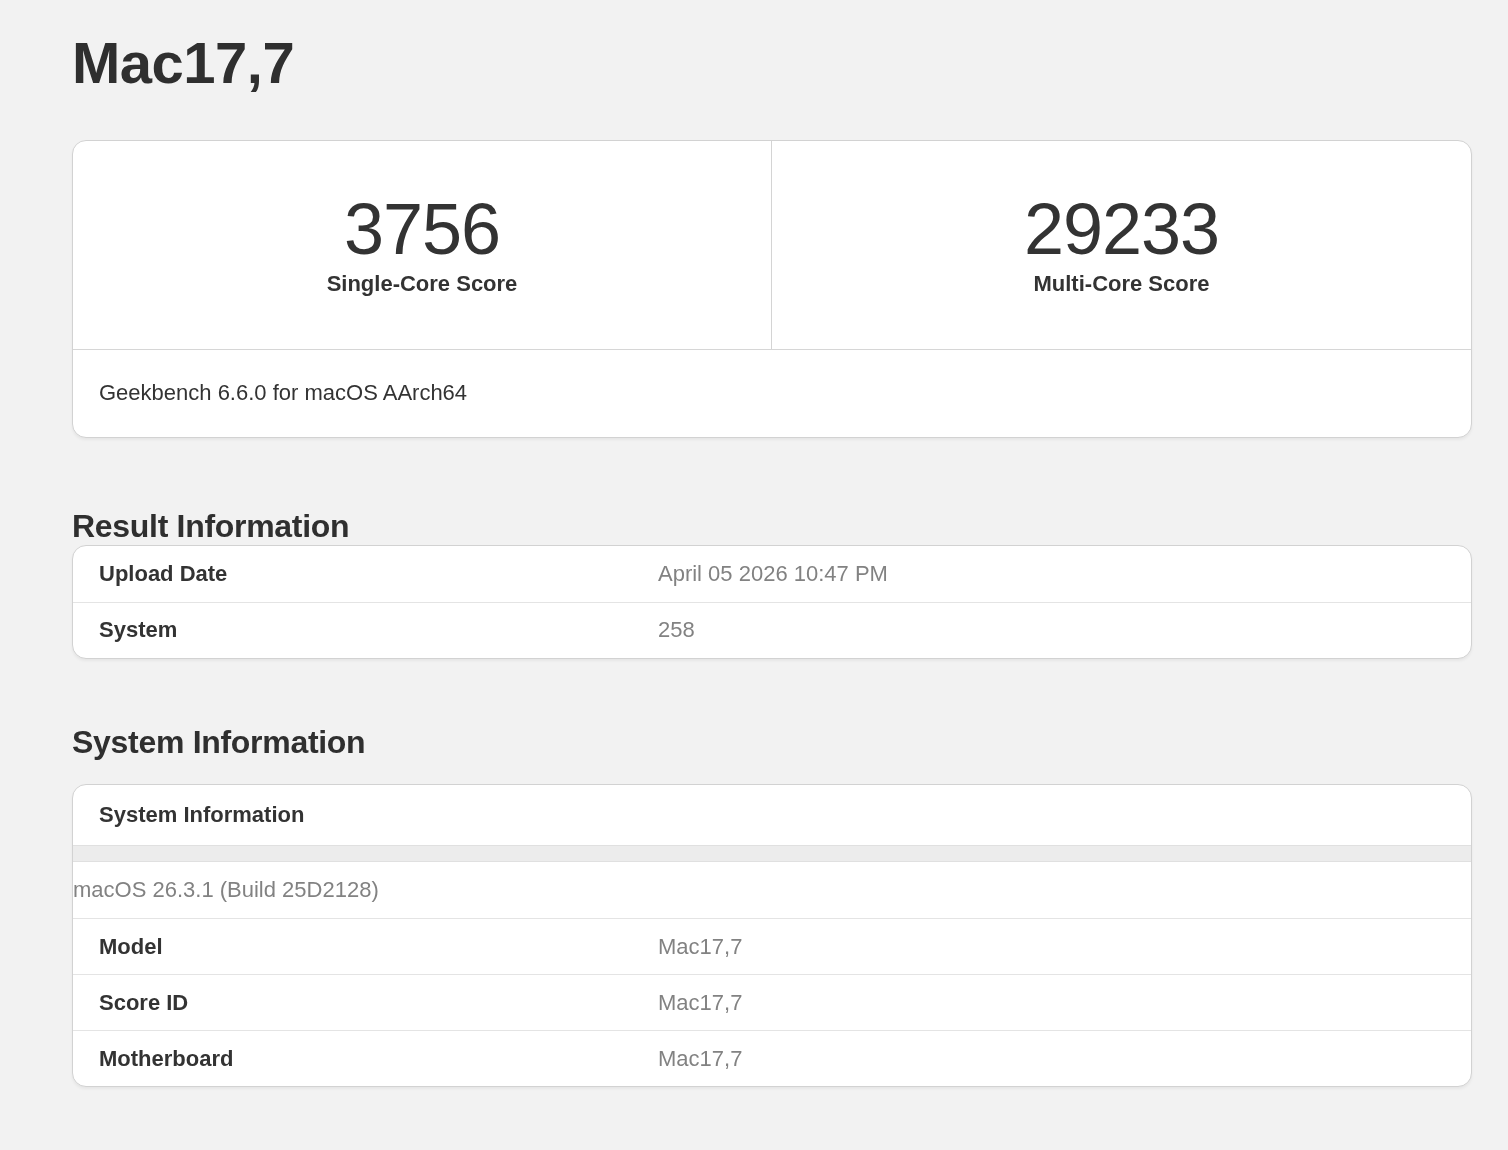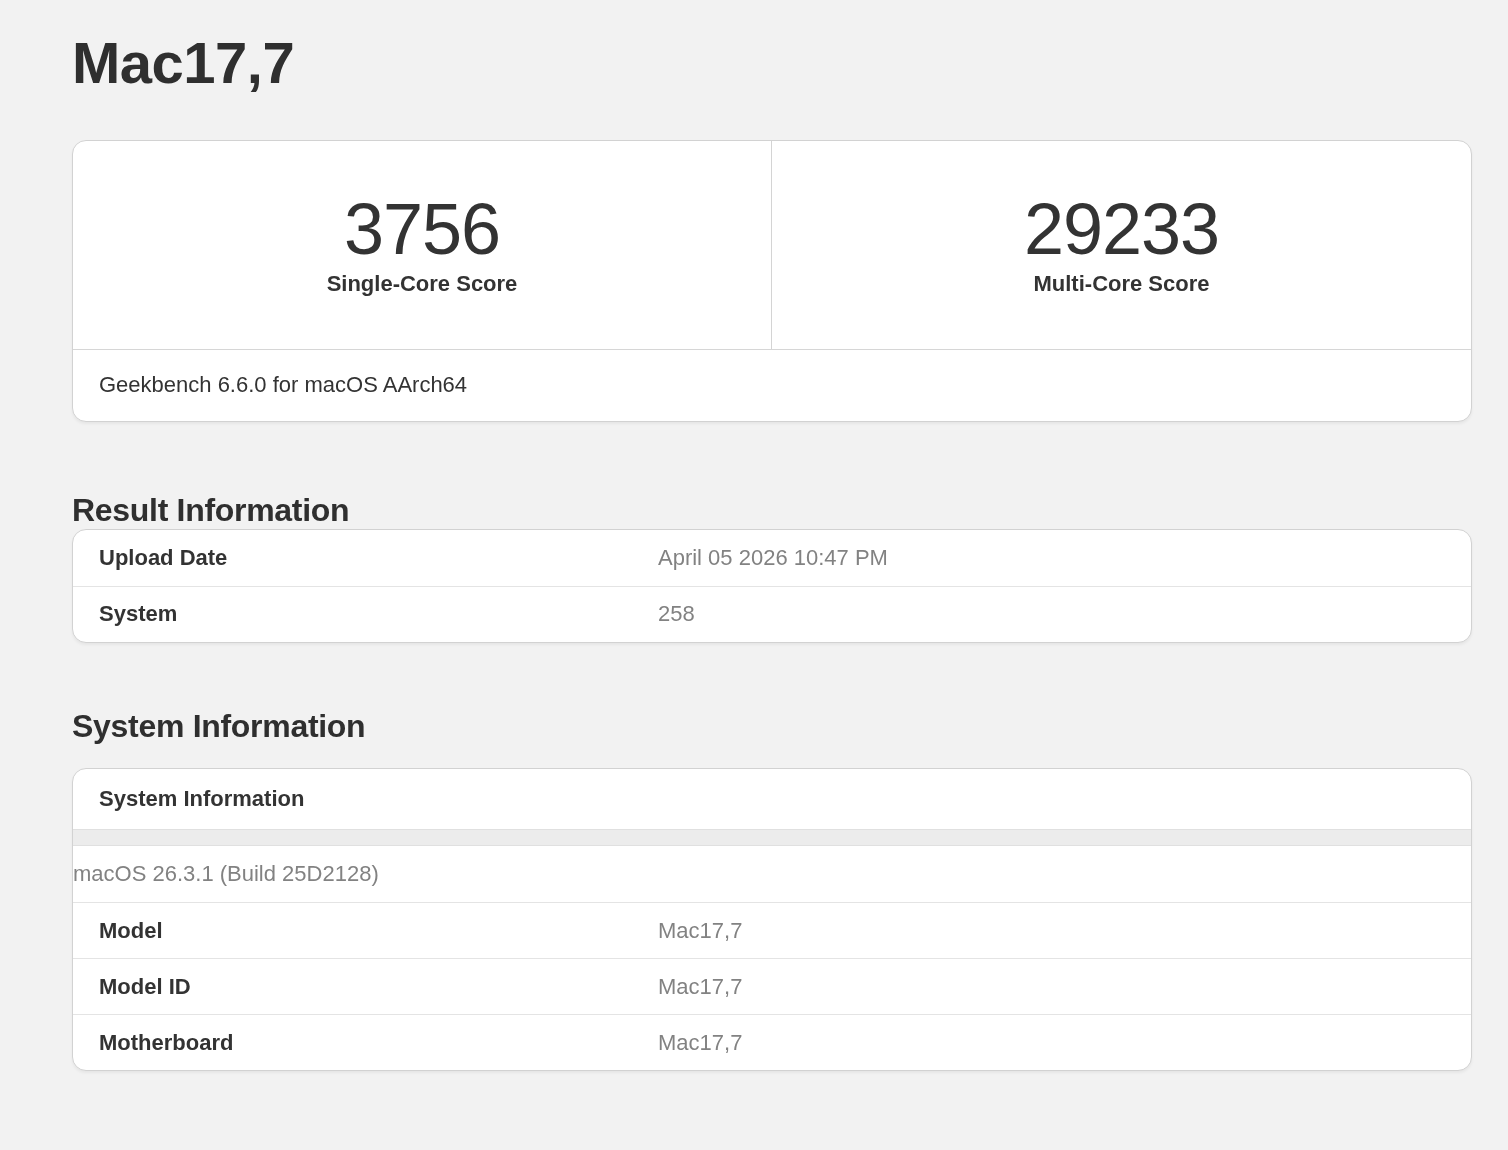--- a/index.html
+++ b/index.html
@@ -58,21 +58,21 @@
     letter-spacing: -1px;
   }
   .score-label {
     margin-top: 6px;
     font-size: 22px;
     font-weight: 700;
     color: #333333;
   }
   .score-footer {
     border-top: 1px solid #d6d6d6;
-    height: 72px;
+    height: 88px;
     display: flex;
     align-items: center;
     padding-left: 26px;
     font-size: 22px;
     color: #333333;
   }
   
   h2.section-heading {
     font-size: 32px;
     line-height: 1.2;
@@ -161,21 +161,21 @@
     <div class="thead">System Information</div>
     <div class="tdivider"></div>
     <div class="trow">
       <div class="tvalue">macOS 26.3.1 (Build 25D2128)</div>
     </div>
     <div class="trow">
       <div class="tlabel">Model</div>
       <div class="tvalue">Mac17,7</div>
     </div>
     <div class="trow">
-      <div class="tlabel">Model ID</div>
+      <div class="tlabel">Score ID</div>
       <div class="tvalue">Mac17,7</div>
     </div>
     <div class="trow">
       <div class="tlabel">Motherboard</div>
       <div class="tvalue">Mac17,7</div>
     </div>
   </section>
 
 </div>
 

